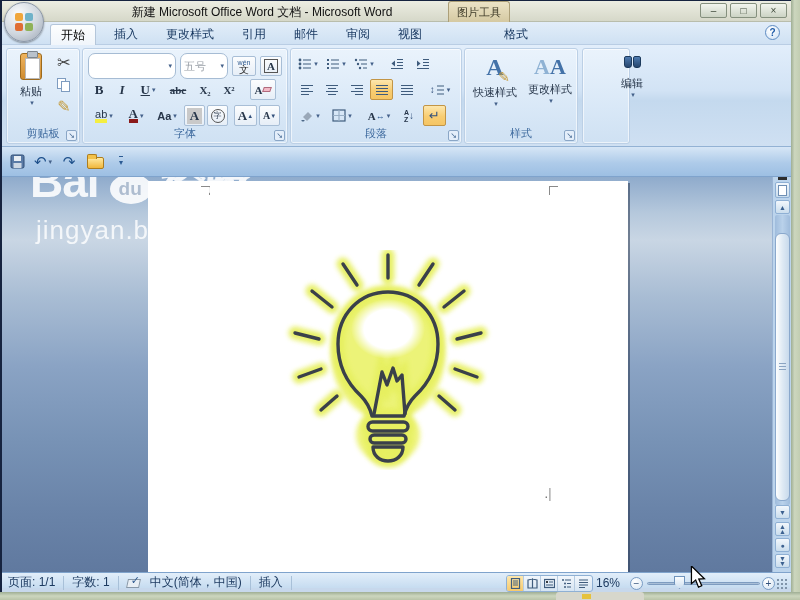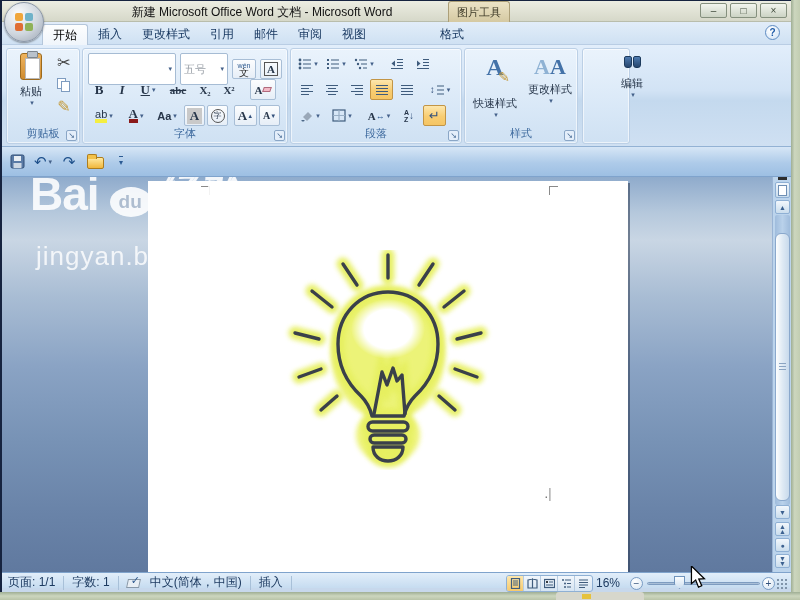--- a/index.html
+++ b/index.html
@@ -13,37 +13,37 @@
   #titlebar{position:absolute;left:0;top:0;width:789px;height:21px;background:linear-gradient(#ecede2,#d6d8c9);border-bottom:1px solid #b9bdac}
   #title-text{position:absolute;left:90px;top:3px;width:340px;text-align:center;font-size:12px;color:#111;white-space:nowrap}
   #tools-tab{position:absolute;left:446px;top:0;width:62px;height:21px;background:linear-gradient(#ece3c6,#d5c9a2);border:1px solid #ac9f78;border-bottom:none;border-radius:3px 3px 0 0;font-size:11px;color:#3c3826;text-align:center;line-height:20px}
   .winbtn{position:absolute;top:2px;width:27px;height:15px;background:linear-gradient(#f2f5ee,#ccd3c4);border:1px solid #85907e;border-radius:2px;font-size:10px;line-height:13px;text-align:center;color:#3f4a3a}
   #office-button{position:absolute;left:2px;top:1px;width:40px;height:40px;border-radius:50%;background:radial-gradient(circle at 35% 30%,#fbfcfd,#cfd6de 55%,#9aa4b2);border:1px solid #8c97a7;z-index:30;box-shadow:0 1px 2px rgba(0,0,0,.4)}
   #office-logo{position:absolute;left:10px;top:10px;width:18px;height:18px}
   #office-logo i{position:absolute;width:8px;height:8px;border-radius:2px}
 
   
   #tabrow{position:absolute;left:0;top:21px;width:789px;height:23px;background:linear-gradient(#e2edf9,#cfe1f3);border-bottom:1px solid #b9cde4}
-  #tabs{position:absolute;left:40px;top:2px;display:flex;gap:0;height:21px}
+  #tabs{position:absolute;left:48px;top:2px;display:flex;gap:8px;height:21px}
   .tab{padding:0 10px;font-size:12px;color:#15355e;line-height:20px;white-space:nowrap}
   .tab.active{background:linear-gradient(#fdfefe,#f0f5fb);border:1px solid #b4c6da;border-bottom:none;border-radius:3px 3px 0 0;color:#000}
   .tab.fmt{margin-left:54px}
   #help-button{position:absolute;left:763px;top:3px;width:15px;height:15px;border-radius:50%;background:radial-gradient(circle at 35% 30%,#fff,#cfe2f6);border:1px solid #5f8cc2;color:#1d5aa8;font-size:10px;font-weight:bold;text-align:center;line-height:13px}
 
   
   #ribbon{position:absolute;left:0;top:44px;width:789px;height:102px;background:linear-gradient(#e2eefb,#d2e3f5 45%,#c4d9ee 55%,#cfe0f2);border-bottom:1px solid #93b2d4}
   .group{position:absolute;top:3px;height:96px;background:linear-gradient(#eaf3fc,#d9e8f7 62%,#cfe1f3);border:1px solid #bcd0e6;border-radius:3px;box-shadow:inset 0 0 0 1px rgba(255,255,255,.6)}
   .grplabel{position:absolute;left:0;right:0;bottom:2px;text-align:center;font-size:11px;color:#3e6a9e;white-space:nowrap}
   .launcher{position:absolute;right:2px;bottom:2px;width:11px;height:11px;border:1px solid #8aa6c6;border-radius:2px;background:#e4eefa;font-size:8px;line-height:9px;text-align:center;color:#456a93}
   .btn{display:flex;align-items:center;justify-content:center;border:1px solid transparent;border-radius:2px;background:transparent;color:#27364a}
   .btn.boxed{border-color:#a8bed6;background:linear-gradient(#fcfdfe,#e6eef7)}
   .btn.on{background:linear-gradient(#fde7ad,#f8cd72 55%,#f5c564);border-color:#c29546}
   .dd{font-size:7px;color:#44618a;margin-left:2px}
   .serifglyph{font-family:"Liberation Serif","DejaVu Serif",serif;font-weight:bold;font-size:13px}
-  .combo{display:flex;align-items:center;background:#fff;border:1px solid #a6bcd4;border-radius:2px;height:32px;font-size:11px;color:#9aa0a8;padding:0 3px}
+  .combo{display:flex;align-items:center;background:#fff;border:1px solid #a6bcd4;border-radius:7px;height:26px;font-size:11px;color:#9aa0a8;padding:0 3px}
   .combo .dd{margin-left:auto}
   .rowflex{display:flex;align-items:center}
 
   
   .clipboard{position:relative;width:22px;height:27px;background:linear-gradient(#eeb35e,#cf8c2f);border:1px solid #9c6a1e;border-radius:3px}
   .clipboard:before{content:"";position:absolute;left:4px;top:4px;width:13px;height:19px;background:#fff;border:1px solid #b8b8b8}
   .clipboard:after{content:"";position:absolute;left:6px;top:-3px;width:9px;height:5px;background:#b9c2cc;border:1px solid #7c868f;border-radius:1px}
   .copyic{position:relative;width:14px;height:14px}
   .copyic i{position:absolute;width:9px;height:11px;background:#fff;border:1px solid #7e9cc0}
   .copyic i:first-child{left:0;top:0}
@@ -75,21 +75,21 @@
   .cropmark{position:absolute;width:9px;height:9px;z-index:6}
   #cropmark-left{left:199px;top:9px;border-top:1px solid #8a8a8a;border-right:1px solid #8a8a8a}
   #cropmark-right{left:547px;top:9px;border-top:1px solid #8a8a8a;border-left:1px solid #8a8a8a}
   #bulb{position:absolute;left:276px;top:73px;z-index:10}
   #caret-mark{position:absolute;left:541px;top:311px;z-index:7;color:#777;font-size:11px;font-family:"DejaVu Sans Mono",monospace}
 
   
   #watermark{position:absolute;left:28px;top:-24px;z-index:50;pointer-events:none}
   #wm-row1{display:flex;align-items:center}
   #wm-bai{font-size:46px;font-weight:bold;color:rgba(255,255,255,.88);letter-spacing:-1px;line-height:44px}
-  #wm-paw{position:relative;width:56px;height:50px;margin:16px 4px}
+  #wm-paw{position:relative;width:56px;height:50px;margin:3px 4px}
   #wm-paw i{position:absolute;background:rgba(255,255,255,.88);border-radius:50%}
   #wm-paw .pad{left:7px;top:18px;width:42px;height:30px}
   #wm-du{position:absolute;left:16px;top:22px;font-size:19px;font-weight:bold;color:#aebdd0;z-index:2}
   #wm-exp{font-size:42px;font-weight:bold;color:rgba(255,255,255,.28);-webkit-text-stroke:1.5px rgba(255,255,255,.85);line-height:44px;letter-spacing:2px}
   #wm-url{margin-top:6px;margin-left:6px;font-size:26px;color:rgba(255,255,255,.8);letter-spacing:1px}
 
   
   #scrollcol{position:absolute;left:770px;top:0;width:19px;height:395px;background:#bcd4ec;border-left:1px solid #9ab4d4;z-index:20}
   .sbtn{position:absolute;left:2px;width:15px;height:14px;background:linear-gradient(#f2f7fc,#cadded);border:1px solid #8fb0d4;border-radius:2px;font-size:7px;color:#3c6190;display:flex;align-items:center;justify-content:center;flex-direction:column;line-height:5px}
   #sb-split{position:absolute;left:5px;top:0px;width:9px;height:3px;background:#2d2d2d}
@@ -362,21 +362,21 @@
           </div>
       </div>
       <div class="grplabel">段落</div>
       <div class="launcher">↘</div>
     </div>
 
     <div class="group" style="left:462px;width:114px">
       <div class="bigbtn" style="position:absolute;left:3px;top:4px;width:54px;height:74px">
         <span style="font-size:24px;font-weight:bold;color:#4472a8;font-family:'Liberation Serif',serif">A</span>
         <span style="font-size:14px;color:#c49a3a;margin-top:-12px;margin-left:18px">✎</span>
-        <span style="margin-top:11px">快速样式</span>
+        <span style="margin-top:0">快速样式</span>
         <span class="dd">▾</span>
       </div>
       <div class="bigbtn" style="position:absolute;left:58px;top:4px;width:54px;height:74px">
         <span style="font-size:22px;font-weight:bold;color:#8fb2d4;font-family:'Liberation Serif',serif;line-height:26px"><span>A</span><span style="color:#4472a8">A</span></span>
         <span style="margin-top:2px">更改样式</span>
         <span class="dd">▾</span>
       </div>
       <div class="grplabel">样式</div>
       <div class="launcher">↘</div>
     </div>

